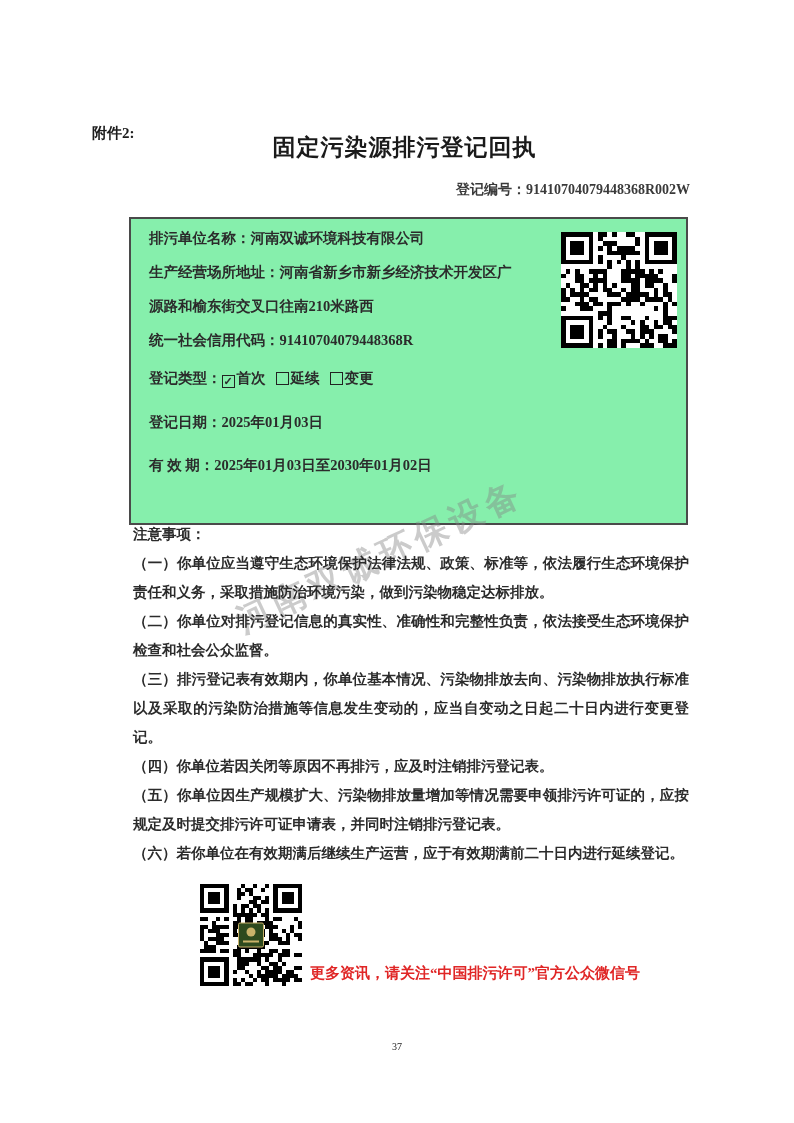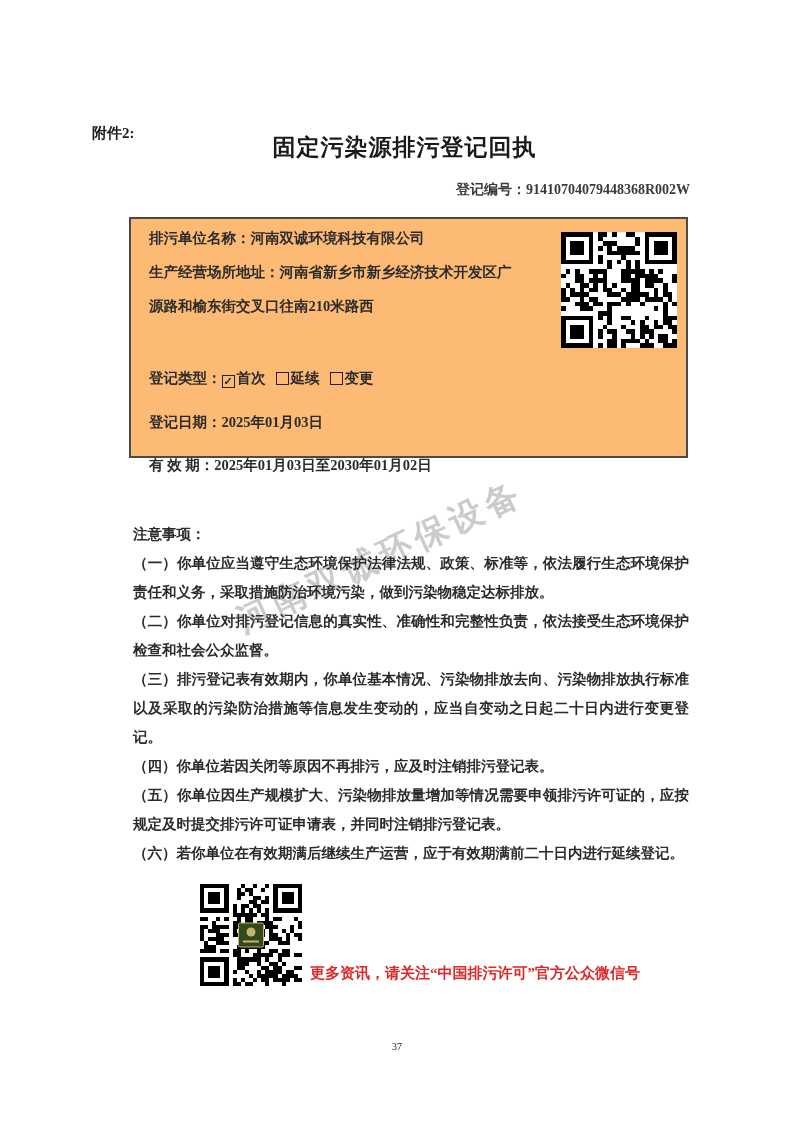--- a/index.html
+++ b/index.html
@@ -35,23 +35,23 @@
   .reg-no {
     position: absolute;
     right: 104px; top: 181px;
     font-size: 14px;
     font-weight: bold;
     color: #3a3a3a;
   }
   .info-box {
     position: absolute;
     left: 129px; top: 217px;
-    width: 559px; height: 241px;
+    width: 559px; height: 308px;
     border: 2px solid #4a4a4a;
-    background: #fdba74;
+    background: #86efac;
   }
   .info-line {
     position: absolute;
     left: 18px;
     font-size: 14.5px;
     font-weight: bold;
     color: #2b2b2b;
     white-space: nowrap;
   }
   .l-unit     { top: 10px; }
@@ -158,20 +158,21 @@
   <div class="attachment">附件2:</div>
 
   <div class="doc-title">固定污染源排污登记回执</div>
 
   <div class="reg-no">登记编号：91410704079448368R002W</div>
 
   <div class="info-box">
     <div class="info-line l-unit">排污单位名称：河南双诚环境科技有限公司</div>
     <div class="info-line l-addr1">生产经营场所地址：河南省新乡市新乡经济技术开发区广</div>
     <div class="info-line l-addr2">源路和榆东街交叉口往南210米路西</div>
+    <div class="info-line l-credit">统一社会信用代码：91410704079448368R</div>
 
     <div class="info-line l-regtype">
       <span>登记类型：</span><span class="opt"><span class="cb">✓</span><span>首次</span></span><span class="opt"><span class="cb"></span><span>延续</span></span><span class="opt"><span class="cb"></span><span>变更</span></span>
     </div>
 
     <div class="info-line l-regdate">登记日期：2025年01月03日</div>
     <div class="info-line l-validity">有 效 期：2025年01月03日至2030年01月02日</div>
 
     <div class="qr-box"><svg viewBox="0 0 25 25" width="100%" height="100%" preserveAspectRatio="none" shape-rendering="crispEdges">
           <rect x="8" y="0" width="1" height="1" fill="#000"></rect>

